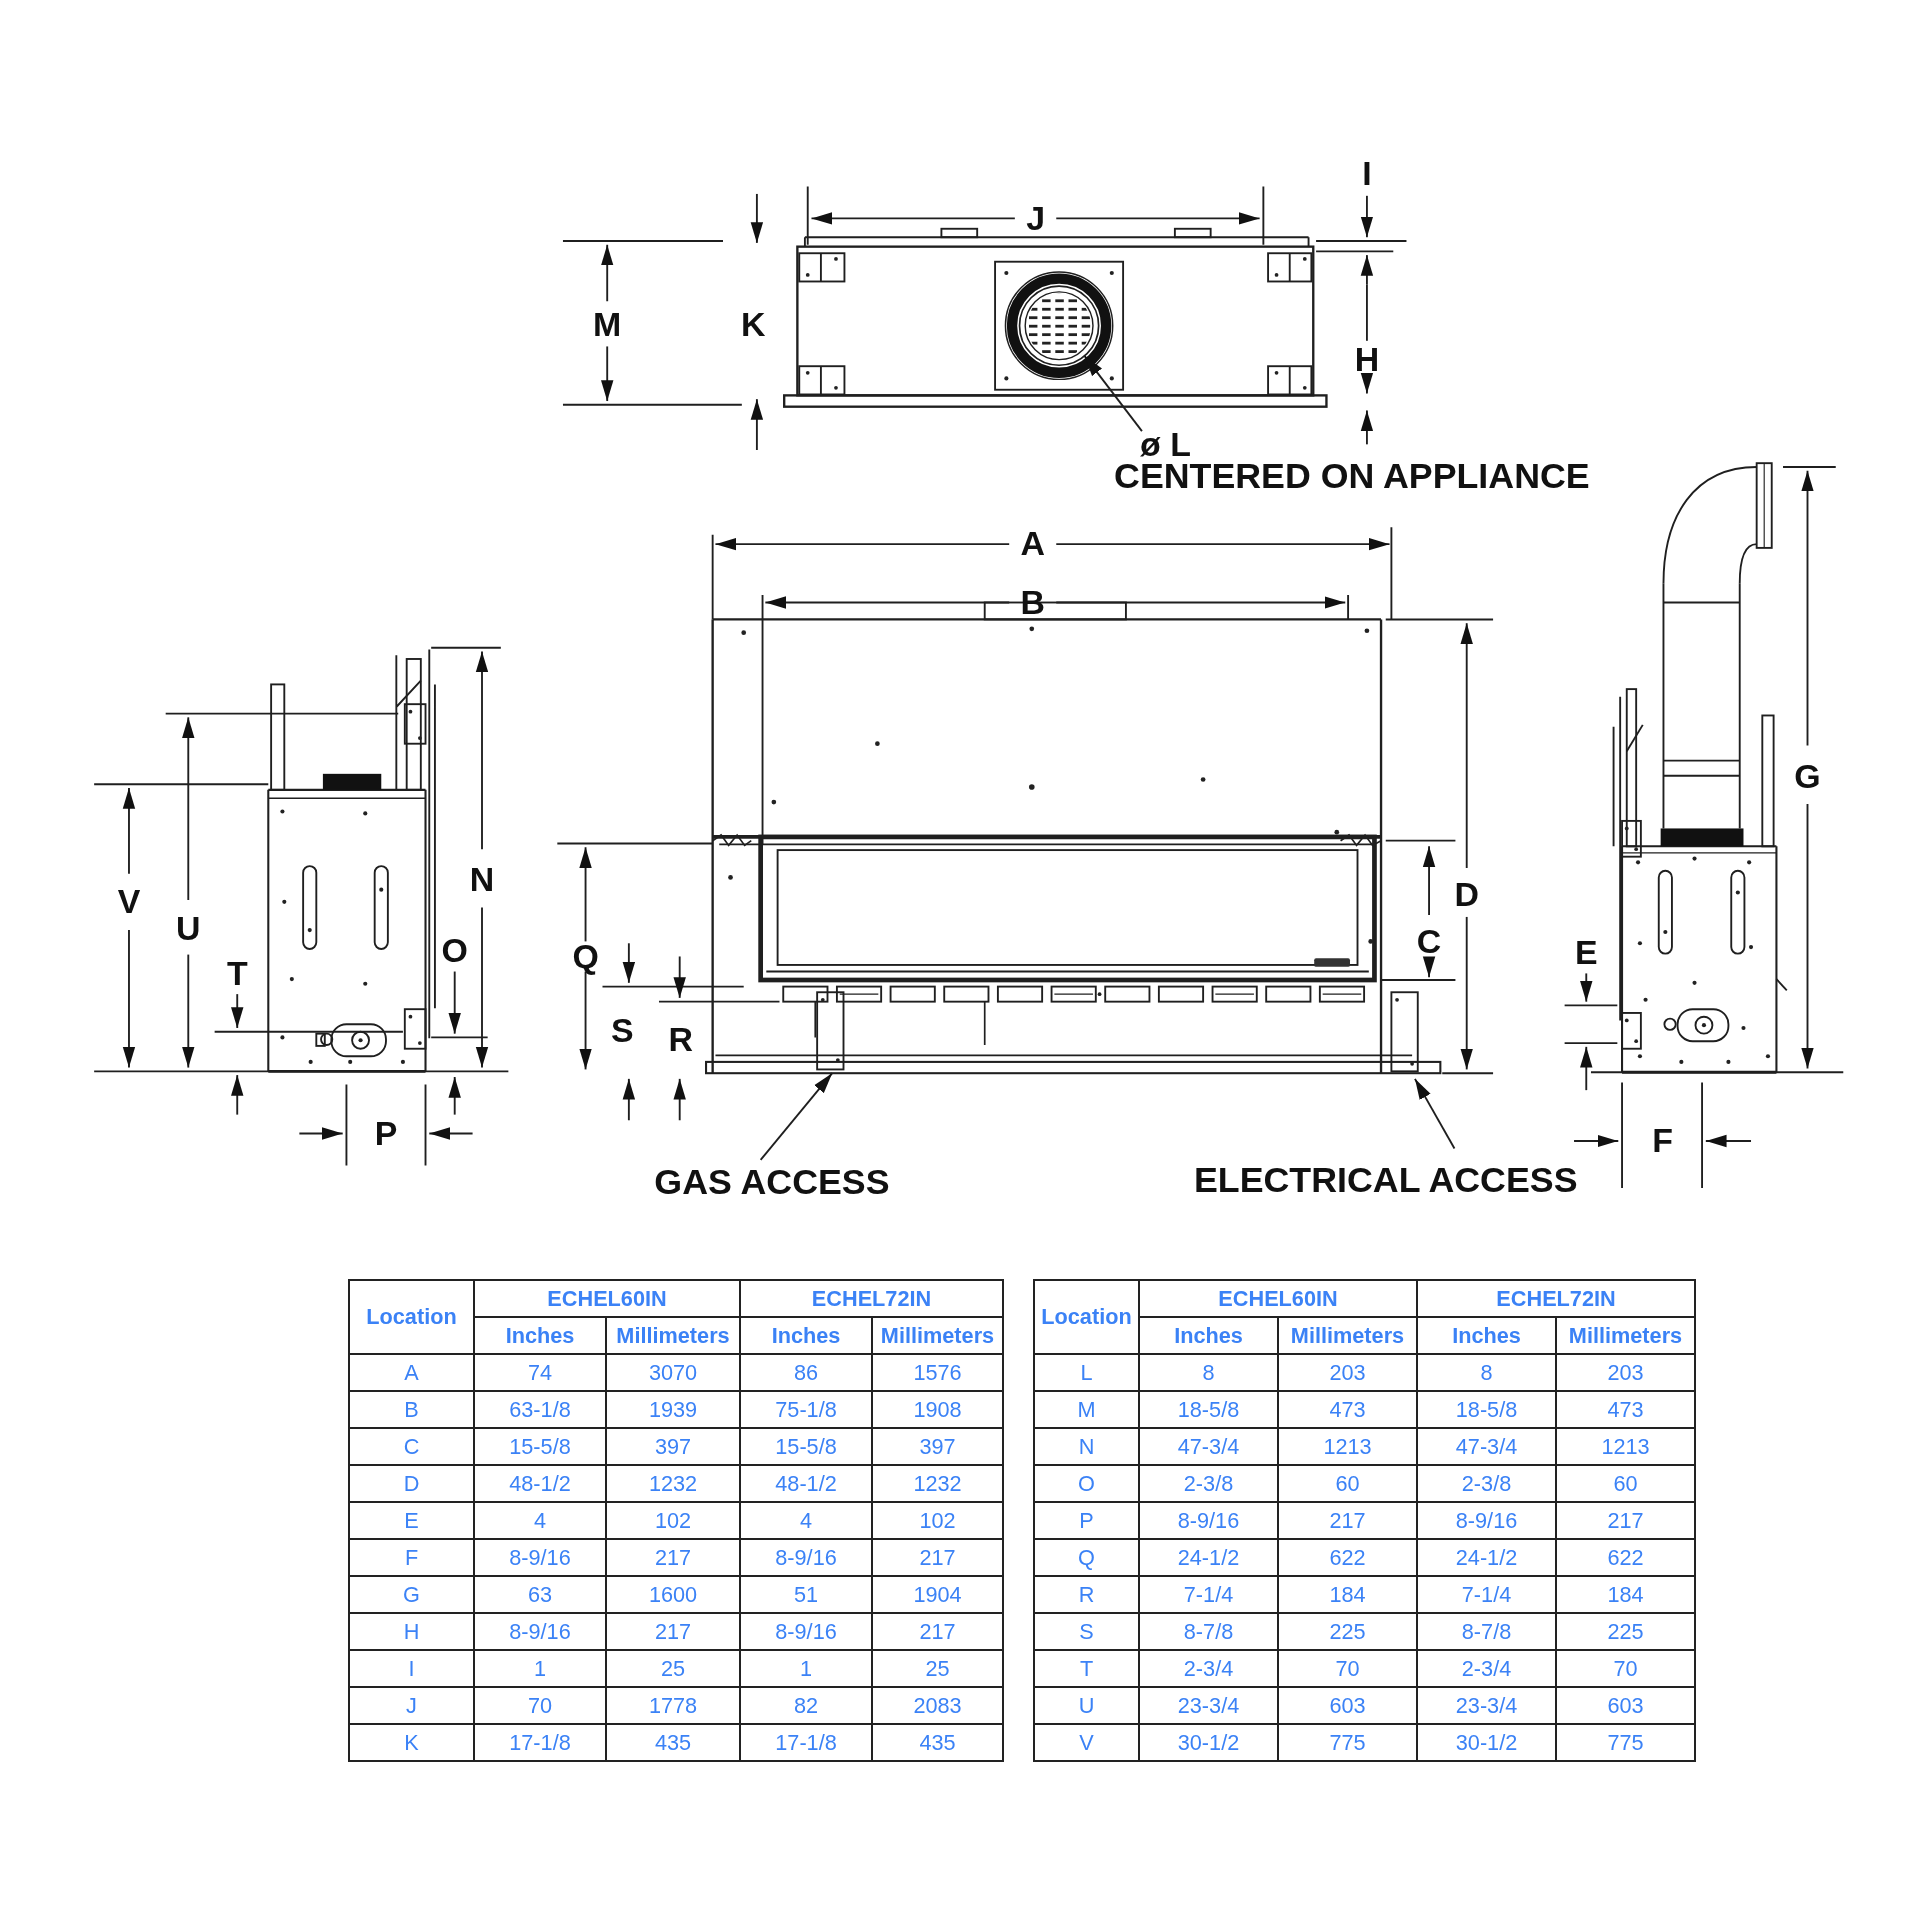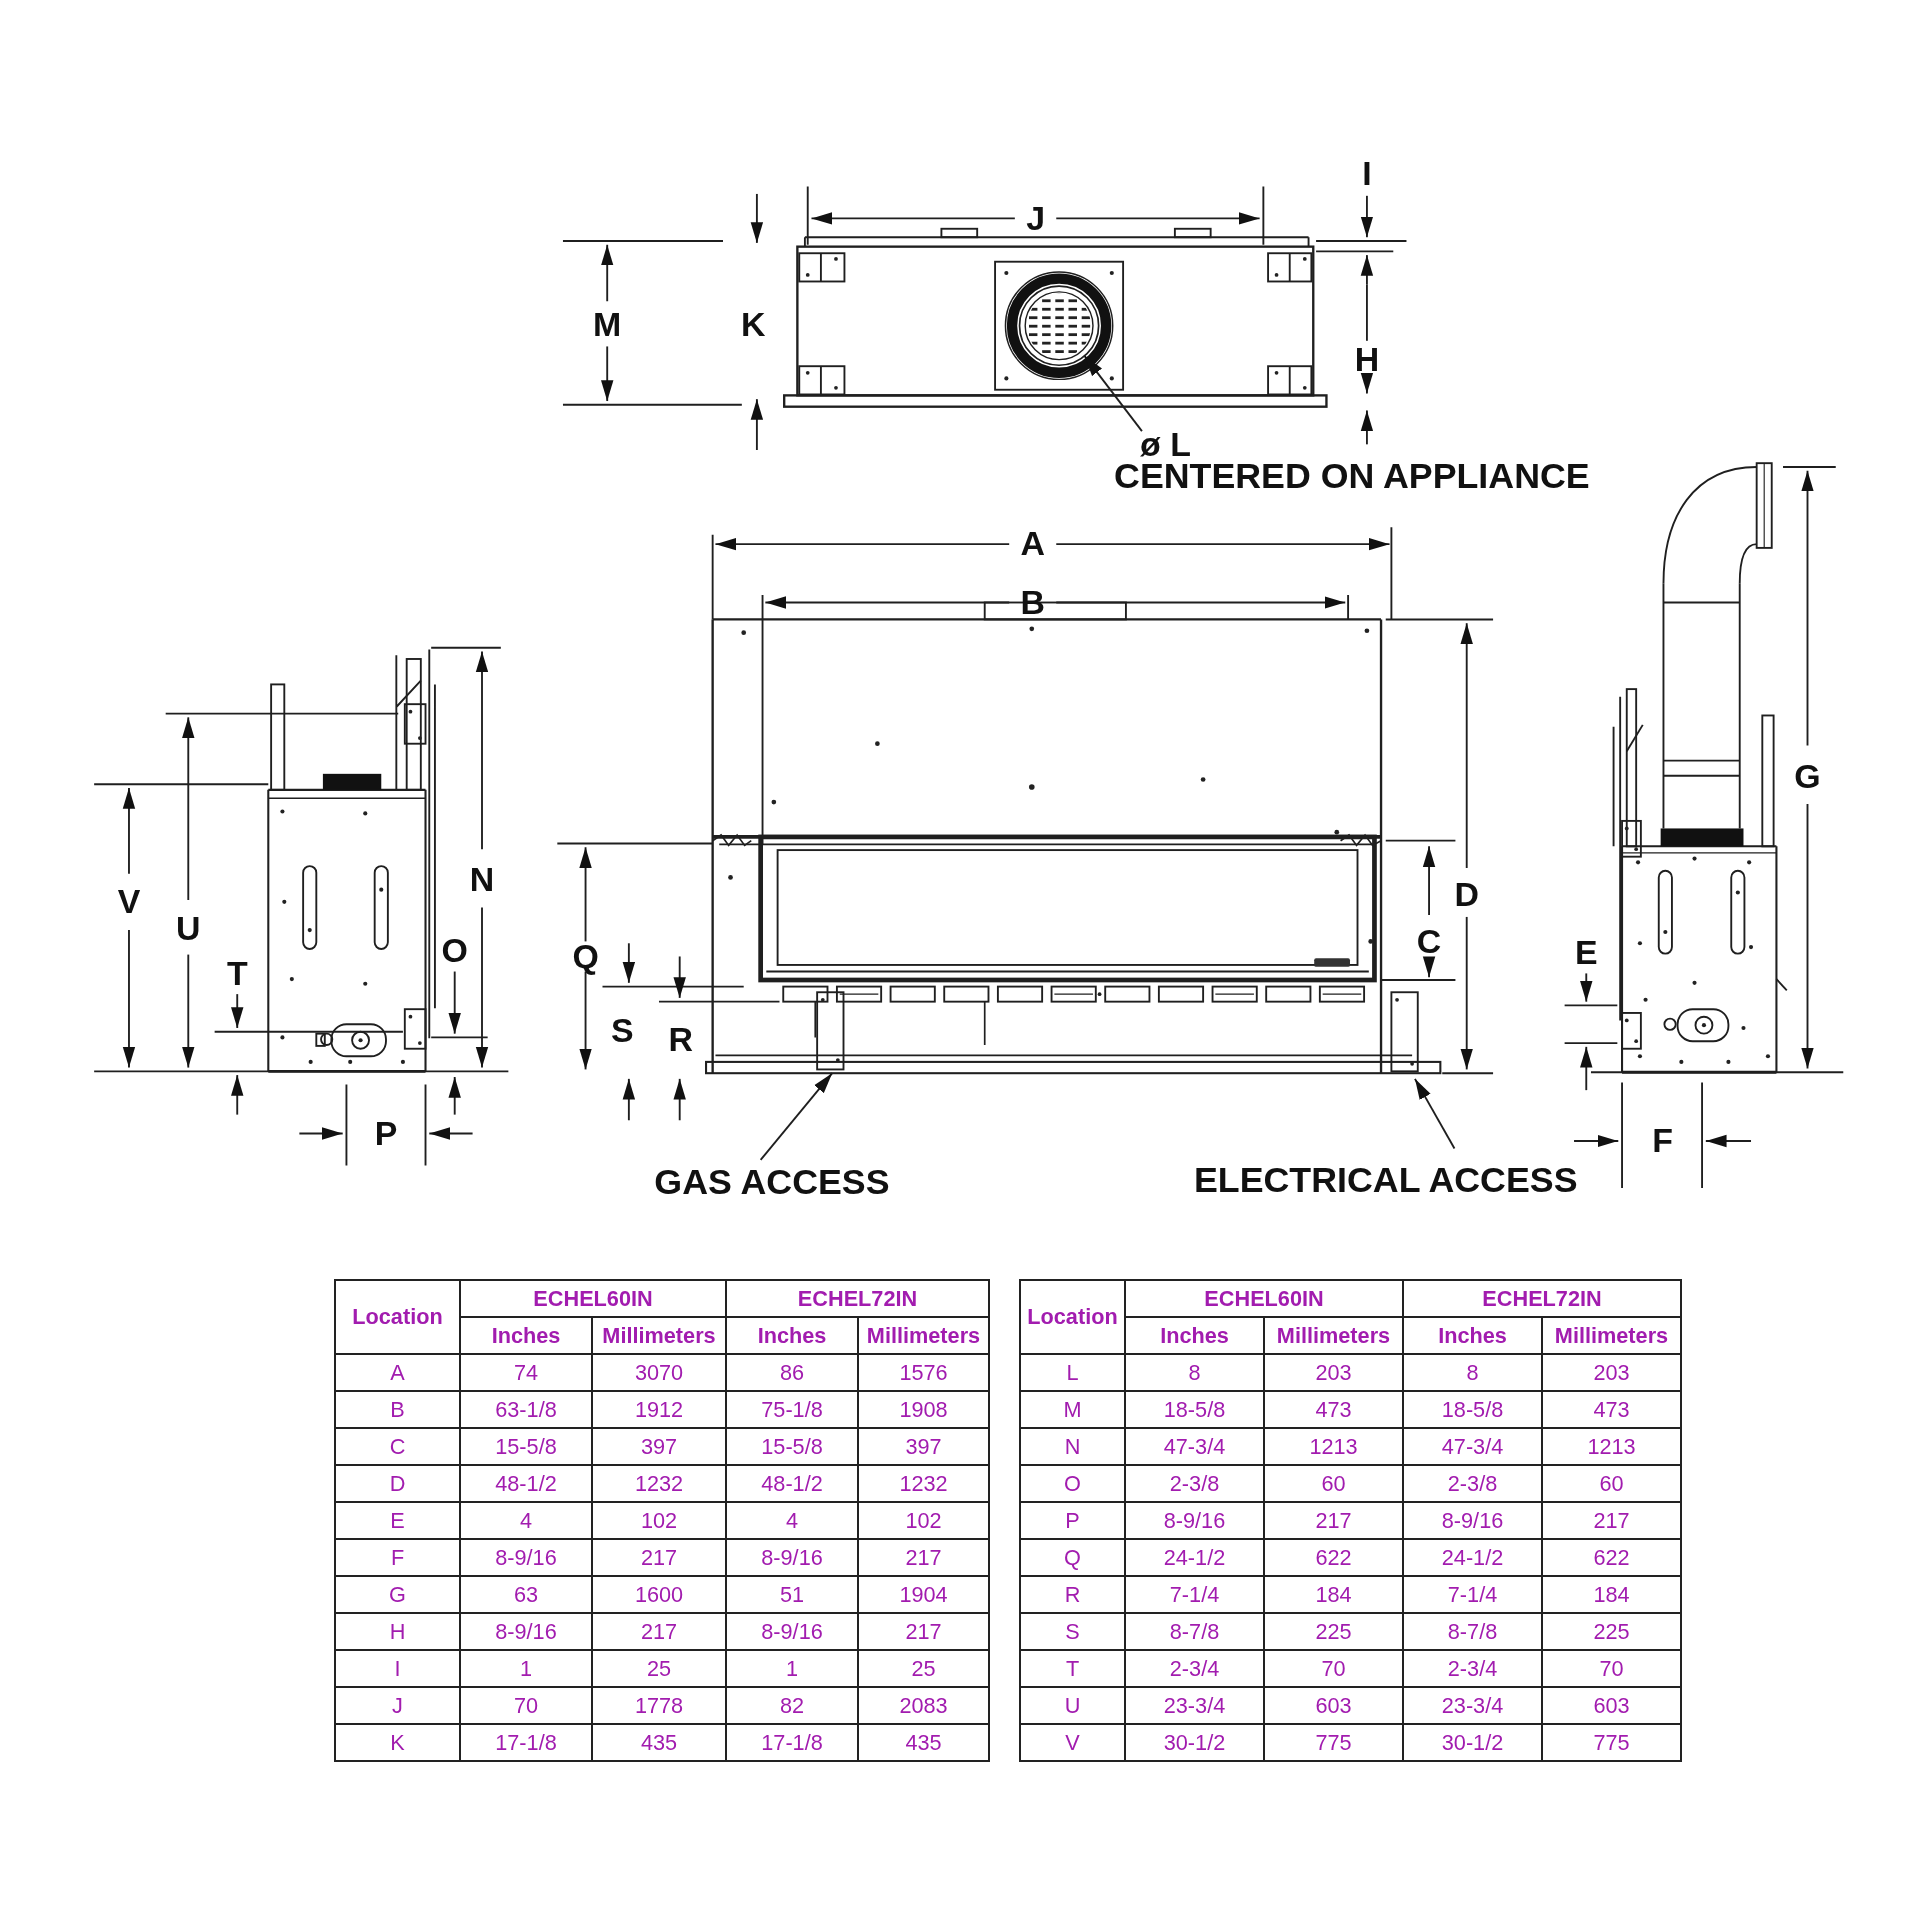--- a/index.html
+++ b/index.html
@@ -3,21 +3,21 @@
 <meta charset="utf-8">
 <style>
   html,body{margin:0;padding:0;background:#fff;}
   #canvas{position:relative;width:1928px;height:1928px;background:#ffffff;overflow:hidden;
           font-family:"Liberation Sans",sans-serif;}
   svg{position:absolute;left:0;top:0;}
   svg .dim{font:700 36px "Liberation Sans",sans-serif;fill:#111;stroke:none;text-anchor:middle;}
   svg .note{font:700 38px "Liberation Sans",sans-serif;fill:#111;stroke:none;text-anchor:middle;}
   .tbl{position:absolute;background:#fff;}
   .tbl table{border-collapse:collapse;table-layout:fixed;width:100%;
-             font:400 21.7px "Liberation Sans",sans-serif;color:#a21caf;border:2.8px solid #222;}
+             font:400 21.7px "Liberation Sans",sans-serif;color:#3b82f6;border:2.8px solid #222;margin-left:14px;}
   .tbl th,.tbl td{border:2.4px solid #222;text-align:center;vertical-align:middle;
                   height:35px;padding:0 1.9px;overflow:hidden;}
   .tbl th{font-weight:700;font-size:21.7px;}
   #left-table{left:334px;top:1279px;width:653px;}
   #right-table{left:1019px;top:1279px;width:663px;}
 </style>
 </head>
 <body>
 
 <div id="canvas">
@@ -409,21 +409,21 @@
           <tr>
             <td>A</td>
             <td>74</td>
             <td>3070</td>
             <td>86</td>
             <td>1576</td>
           </tr>
           <tr>
             <td>B</td>
             <td>63-1/8</td>
-            <td>1912</td>
+            <td>1939</td>
             <td>75-1/8</td>
             <td>1908</td>
           </tr>
           <tr>
             <td>C</td>
             <td>15-5/8</td>
             <td>397</td>
             <td>15-5/8</td>
             <td>397</td>
           </tr>

